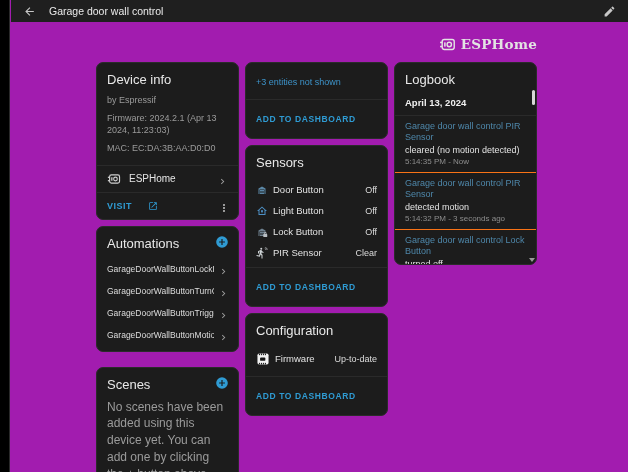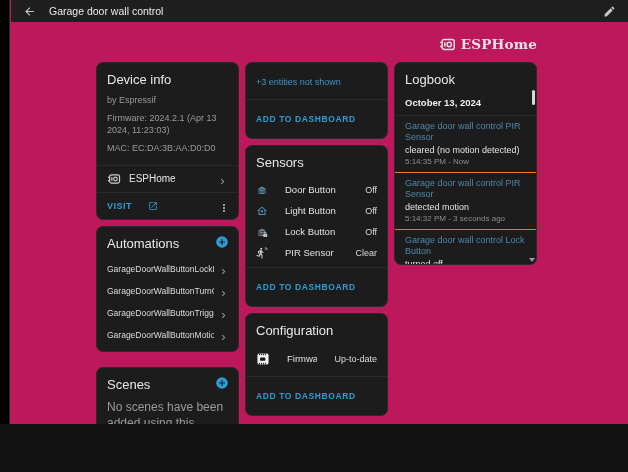--- a/index.html
+++ b/index.html
@@ -1,18 +1,18 @@
 <!DOCTYPE html>
 <html><head>
 <meta charset="utf-8">
 <style>
   *{margin:0;padding:0;box-sizing:border-box}
   html,body{width:628px;height:472px;overflow:hidden;background:#121212;
     font-family:"Liberation Sans",sans-serif;color:#e1e1e1;-webkit-font-smoothing:antialiased}
-  .screen{position:relative;width:628px;height:424px;background:#be185d;overflow:hidden}
+  .screen{position:relative;width:628px;height:472px;background:#a21caf;overflow:hidden}
   .side-strip{position:absolute;left:0;top:0;width:10px;height:472px;background:#000;border-right:1px solid #2a2a2a}
   
   .appbar{position:absolute;left:11px;top:0;right:0;height:22px;background:#1f1f1f;
     display:flex;align-items:center;padding:0 12px;gap:13px}
   .appbar h1{font-size:10.5px;font-weight:400;color:#eaeaea;flex:1;white-space:nowrap}
   .icon-btn{width:13px;height:13px;color:#c7c7c7;display:inline-flex;cursor:pointer;flex:0 0 auto}
   .icon-btn svg{width:100%;height:100%}
   
   .content{position:absolute;left:96px;top:34px;width:441px}
   .logo-row{display:flex;justify-content:flex-end;height:20px;margin-bottom:8px}
@@ -48,21 +48,21 @@
   .auto-item{display:flex;align-items:center;gap:4px;padding:5.5px 9px 5.5px 10px;cursor:pointer}
   .auto-item .alabel{flex:1;font-size:8.5px;color:#dedede;white-space:nowrap;overflow:hidden}
   
   .empty-text{font-size:12px;color:#9b9b9b;line-height:1.4;padding:0 10px 10px}
   .gap-top{margin-top:9px}
   
   .link-blue{display:block;font-size:9px;color:#3d93c9;padding:10px 10px 12px;margin-top:4px;cursor:pointer}
   .add-btn{display:block;border-top:1px solid #2a2a2a;padding:14px 10px;font-size:8.5px;font-weight:700;
     letter-spacing:.6px;color:#2f9bd3;cursor:pointer}
   
-  .erow{display:flex;align-items:center;gap:17px;padding:4.5px 10px;cursor:pointer}
+  .erow{display:flex;align-items:center;gap:5px;padding:4.5px 10px;cursor:pointer}
   .erow .eicon{width:12px;height:12px;flex:0 0 auto;display:inline-flex}
   .erow .eicon svg{width:100%;height:100%}
   .erow .elabel{flex:1;font-size:9.5px;color:#e2e2e2;white-space:nowrap;overflow:hidden}
   .erow .eval{font-size:9px;color:#dcdcdc;flex:0 0 auto}
   .eicon[data-name="garage-icon"]{color:#5b87a6}
   .eicon[data-name="home-lightbulb-icon"]{color:#4d8fc4}
   .eicon[data-name="garage-lock-icon"]{color:#7d93a3}
   .eicon[data-name="motion-sensor-icon"]{color:#ced3d6}
   .eicon[data-name="chip-icon"]{width:14px;height:14px}
   .sensors-list{padding:2px 0 4px}
@@ -307,21 +307,21 @@
               </div>
 
           </div>
           <span class="add-btn" data-name="configuration-add-to-dashboard-button">ADD TO DASHBOARD</span>
         </section>
       </div>
 
       <div class="col" data-name="right-column">
         <section class="card logbook" data-name="logbook-card">
           <h2 data-name="logbook-title">Logbook</h2>
-          <div class="lb-date" data-name="logbook-date-header">October 13, 2024</div>
+          <div class="lb-date" data-name="logbook-date-header">April 13, 2024</div>
           <div data-name="logbook-entries">
 
               <div class="lb-entry" data-name="logbook-entry">
                 <div class="lb-entity" data-name="logbook-entity-link">Garage door wall control PIR Sensor</div>
                 <div class="lb-msg" data-name="logbook-message">cleared (no motion detected)</div>
                 <div class="lb-time" data-name="logbook-time">5:14:35 PM - Now</div>
               </div>
 
               <div class="lb-entry" data-name="logbook-entry">
                 <div class="lb-entity" data-name="logbook-entity-link">Garage door wall control PIR Sensor</div>

